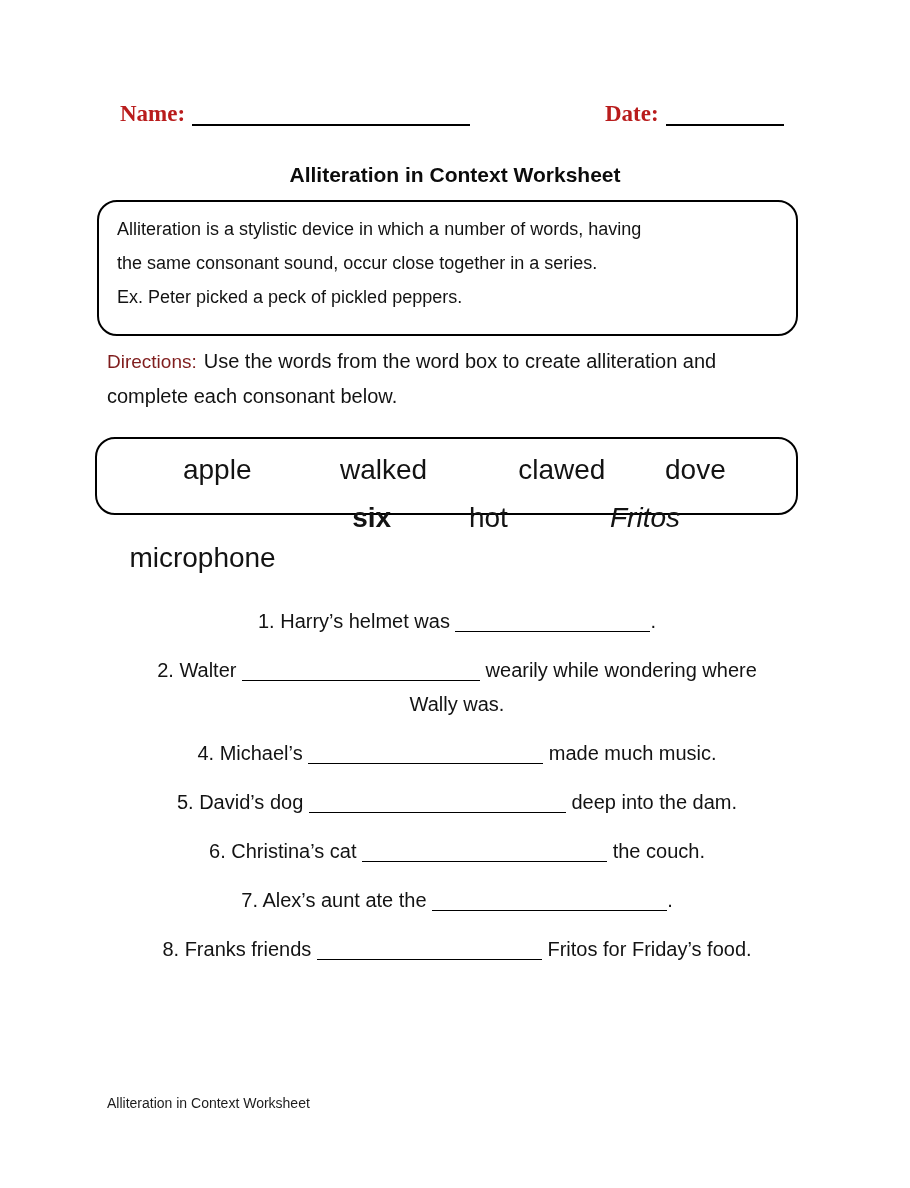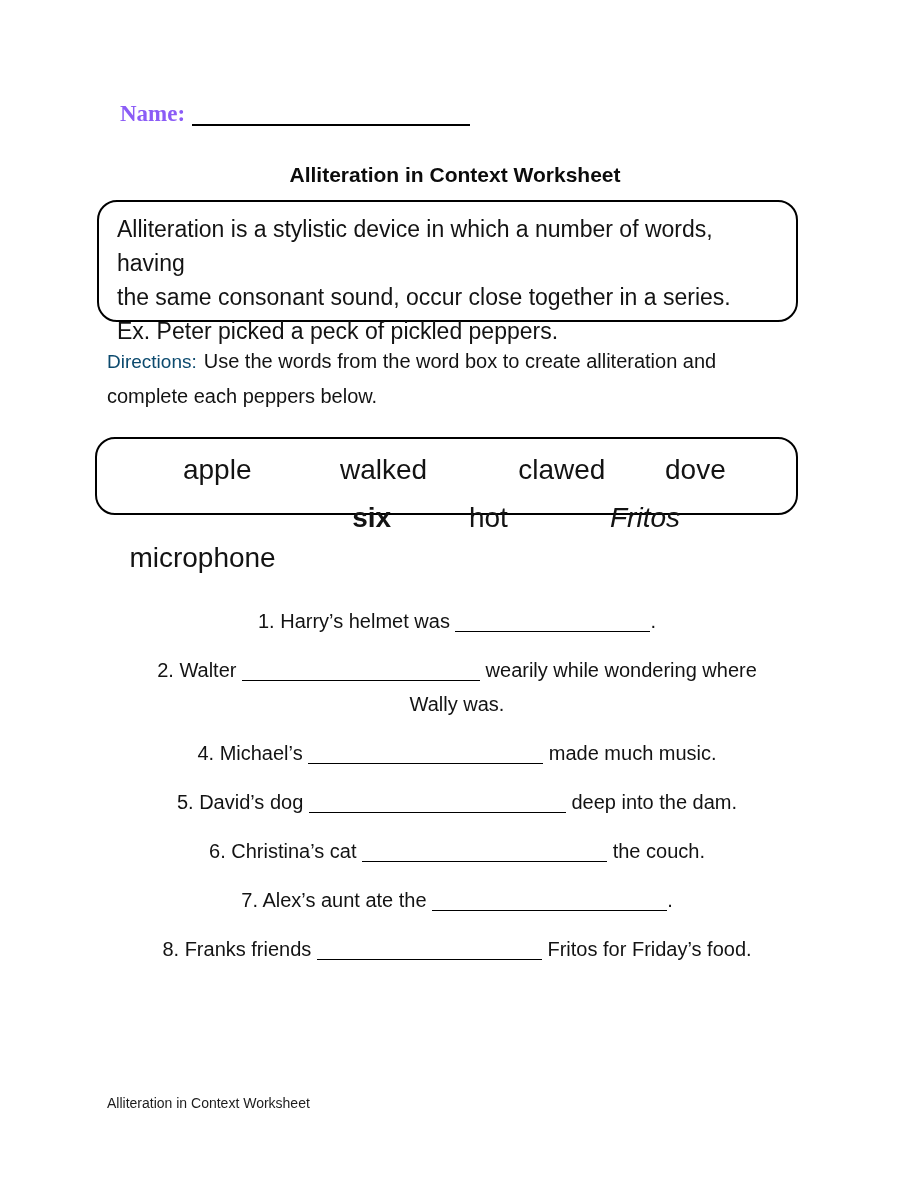--- a/index.html
+++ b/index.html
@@ -3,34 +3,34 @@
 <meta charset="utf-8">
 <style>
   html,body{margin:0;padding:0;background:#e8e8e8;}
   .sheet{
     position:relative;width:910px;height:1188px;margin:0 auto;background:#ffffff;
     font-family:"Liberation Sans",sans-serif;color:#131313;overflow:hidden;
   }
   
   .name-group,.date-group{
     position:absolute;top:101px;font-family:"Liberation Serif",serif;
-    font-weight:bold;font-size:23px;color:#8b5cf6;white-space:nowrap;
+    font-weight:bold;font-size:23px;color:#b91c1c;white-space:nowrap;
   }
   .name-group{left:120px;}
   .date-group{left:605px;}
   .uline{display:inline-block;border-bottom:2px solid #000;height:20px;vertical-align:-5px;margin-left:7px;}
   .name-line{width:278px;}
   .date-line{width:118px;}
   
   .title{position:absolute;top:163px;left:0;width:100%;text-align:center;
     font-size:21px;font-weight:700;color:#0c0c0c;}
   
-  .defbox{position:absolute;top:200px;left:97px;width:701px;height:122px;
+  .defbox{position:absolute;top:200px;left:97px;width:701px;height:136px;
     box-sizing:border-box;border:2px solid #000;border-radius:20px;
-    padding:10px 18px 0 18px;font-size:23px;line-height:34px;}
+    padding:10px 18px 0 18px;font-size:18px;line-height:34px;}
   .defline{display:block;}
   
   .directions{position:absolute;top:344px;left:107px;width:700px;
     font-size:20px;line-height:34px;}
   .dir-label{font-size:19px;margin-right:7px;}
   .dir-line2{display:block;}
   
   .wordbox{position:absolute;top:437px;left:95px;width:703px;height:78px;
     box-sizing:border-box;border:2px solid #000;border-radius:20px;font-size:28px;}
   .word{position:absolute;transform:translateX(-50%);white-space:nowrap;}
@@ -51,32 +51,35 @@
   .footer{position:absolute;top:1095px;left:107px;font-size:14px;color:#1c1c1c;}
 </style>
 </head>
 <body>
 
 <div class="sheet">
 
   <div class="name-group">
     <span>Name:</span><span class="uline name-line"></span>
   </div>
+  <div class="date-group">
+    <span>Date:</span><span class="uline date-line"></span>
+  </div>
 
   <div class="title">Alliteration in Context Worksheet</div>
 
   <div class="defbox">
     <span class="defline">Alliteration is a stylistic device in which a number of words, having</span>
     <span class="defline">the same consonant sound, occur close together in a series.</span>
     <span class="defline">Ex. Peter picked a peck of pickled peppers.</span>
   </div>
 
   <div class="directions">
-    <span class="dir-label" style="color: #0c4a6e; margin-top: 17px;">Directions:</span><span>Use the words from the word box to create alliteration and</span>
-    <span class="dir-line2">complete each peppers below.</span>
+    <span class="dir-label" style="color: #7f1d1d; margin-top: 17px;">Directions:</span><span>Use the words from the word box to create alliteration and</span>
+    <span class="dir-line2">complete each consonant below.</span>
   </div>
 
   <div class="wordbox">
     <span class="word w0">apple</span>
     <span class="word w1">walked</span>
     <span class="word w2">clawed</span>
     <span class="word w3">dove</span>
     <span class="word w4">microphone</span>
     <span class="word w5">six</span>
     <span class="word w6">hot</span>

